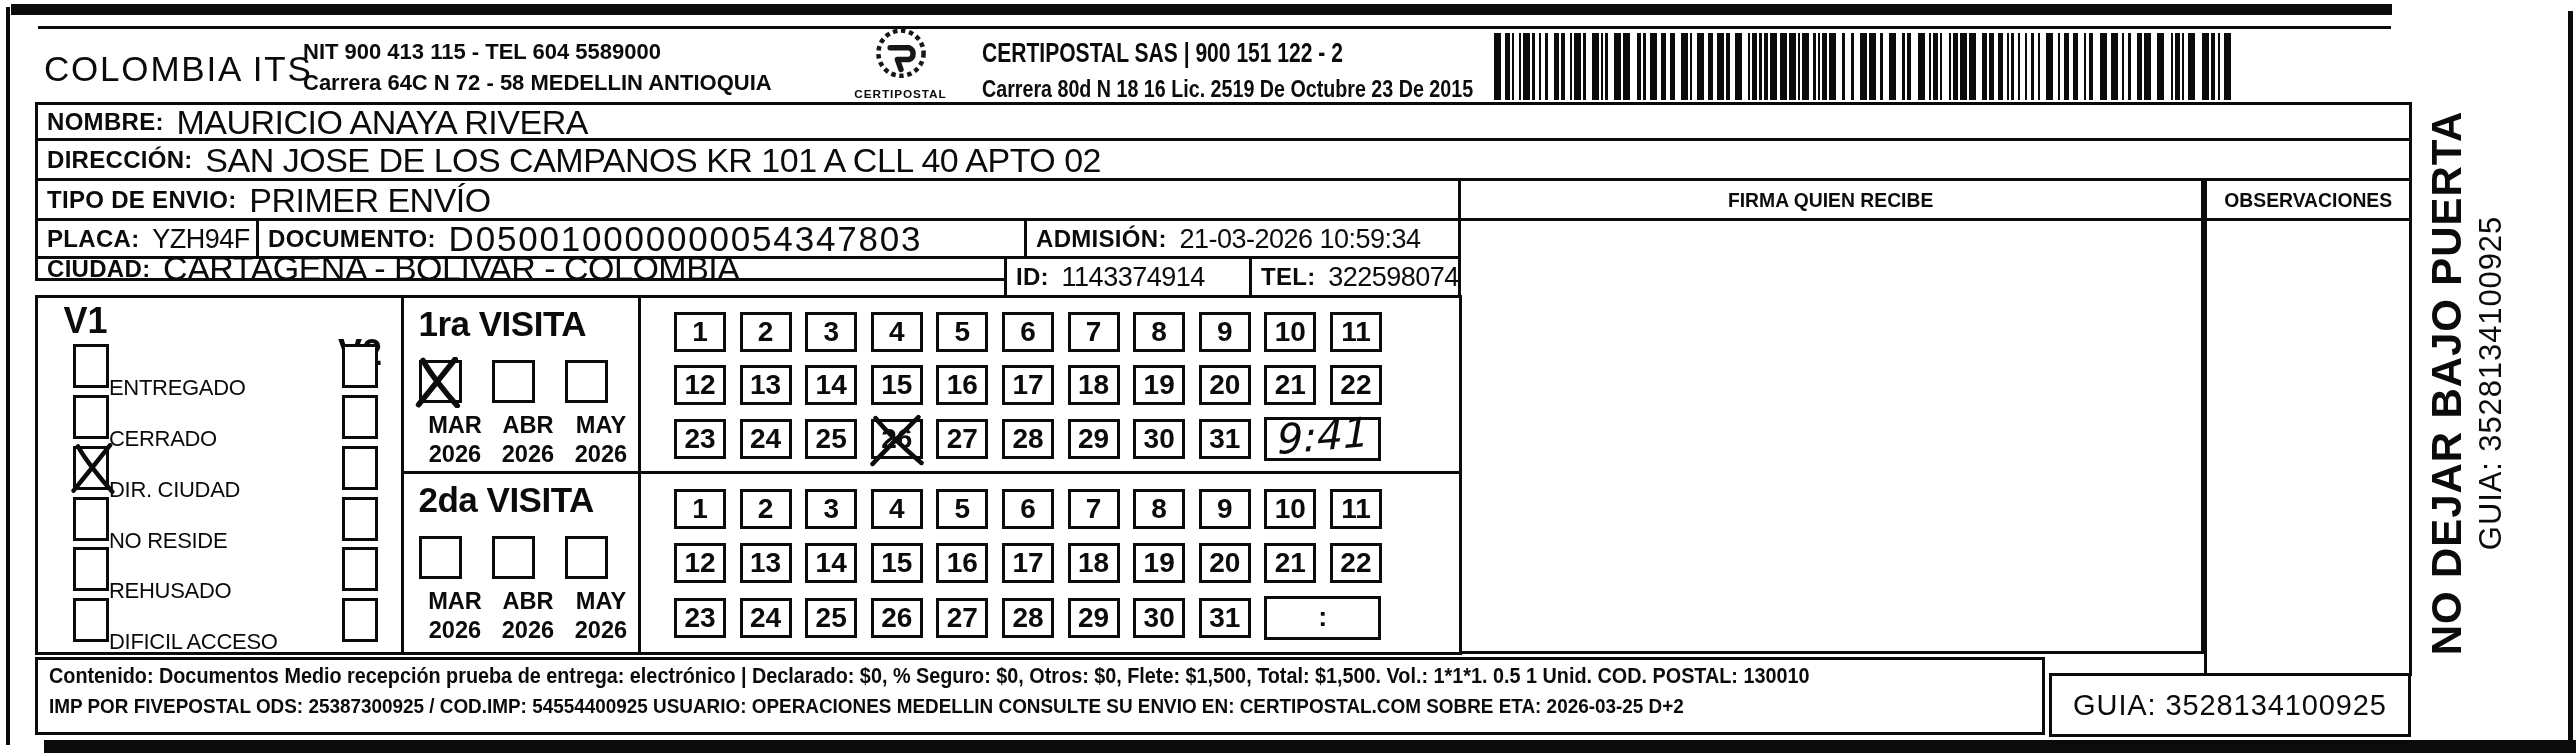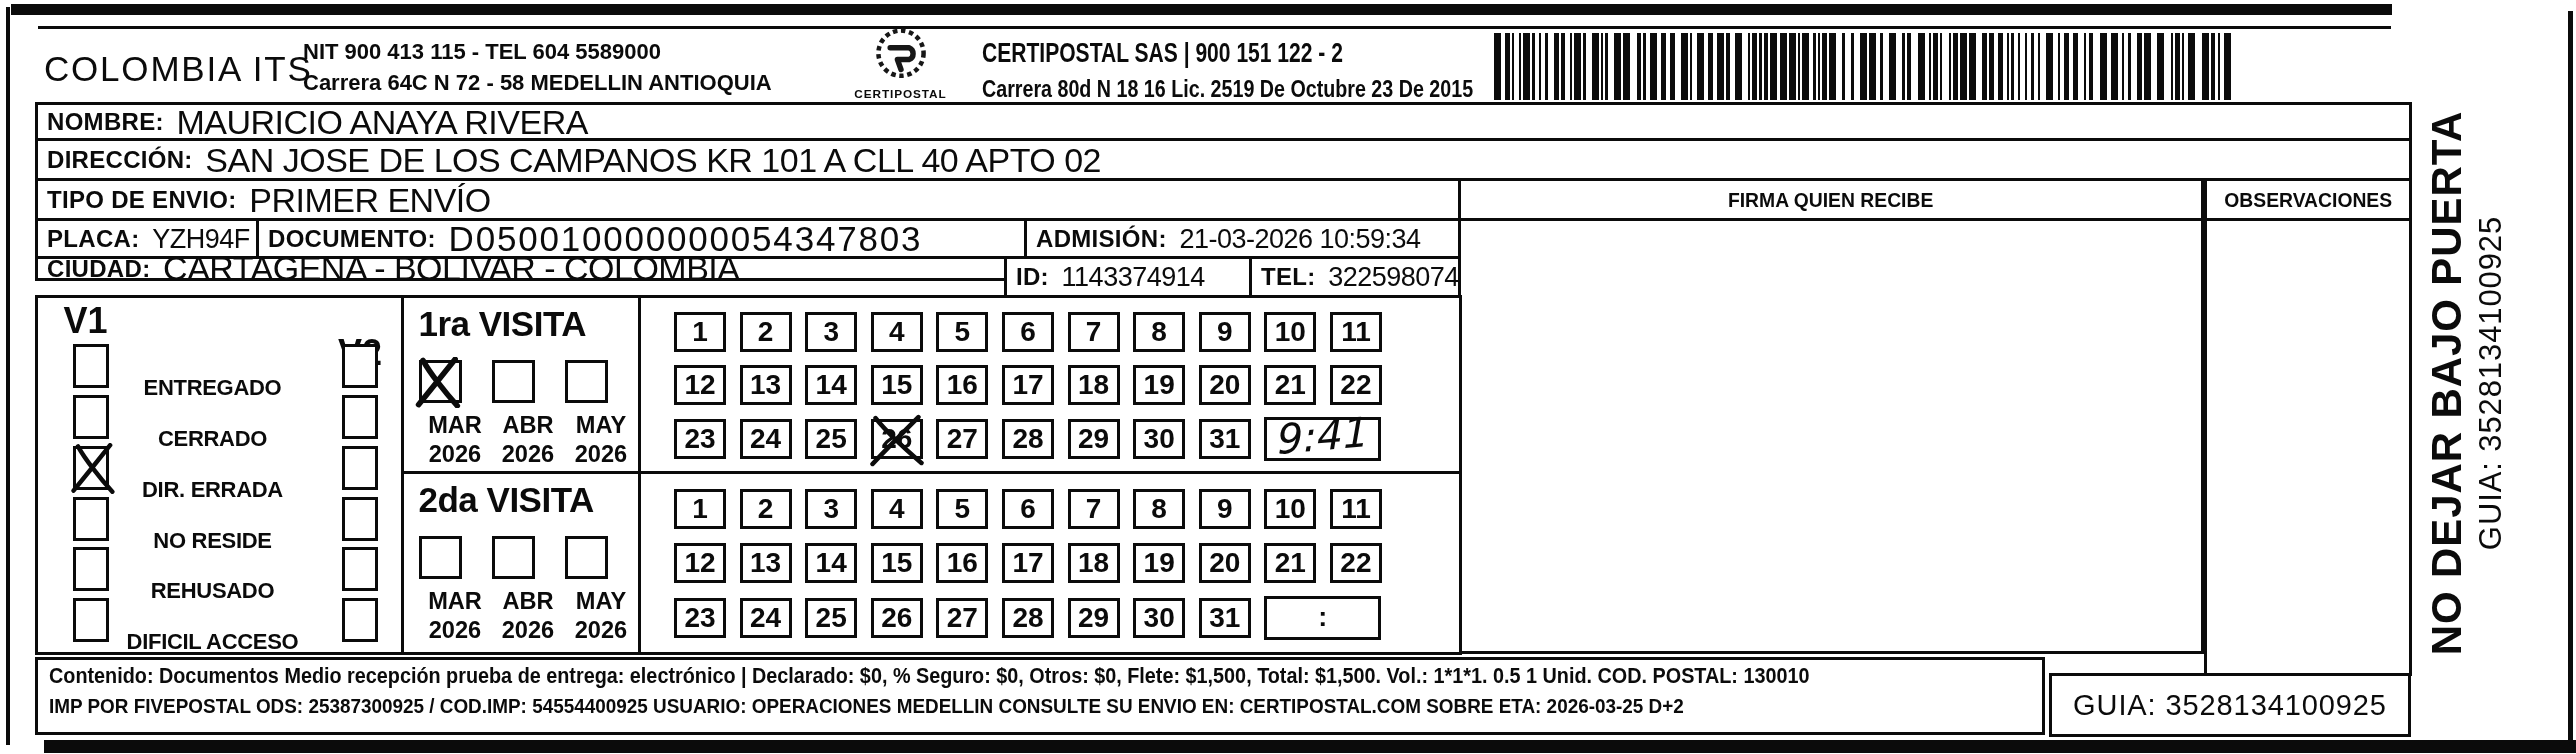--- a/index.html
+++ b/index.html
@@ -51,21 +51,21 @@
   .col-obs-body{left:2204px;top:218px;width:208px;height:458px;}
 
   
   .sec-status{left:35px;top:295px;width:370px;height:360px;}
   .vhead{position:absolute;top:1.8px;font-size:36px;font-weight:bold;}
   .vhead.v1{left:25.5px;} .vhead.v2{left:300px;margin-top:32px;}
   .status-rows{position:absolute;left:0;right:0;top:40px;bottom:3.6px;display:flex;flex-direction:column;justify-content:space-evenly;}
   .status-row{display:flex;align-items:center;height:45px;}
   .cbx{position:relative;margin-left:35px;width:36px;height:44px;border:3.6px solid #0b0b0b;box-sizing:border-box;background:#fff;flex:0 0 auto;}
   .cbx.v2{margin-left:auto;margin-right:23.6px;}
-  .status-label{width:207px;text-align:center;font-size:22px;font-weight:bold;letter-spacing:-0.3px;margin-top:44px;}
+  .status-label{width:207px;font-size:22px;font-weight:normal;letter-spacing:-0.3px;margin-top:44px;}
 
   
   .vlabels-half1{left:401px;top:295px;width:241px;height:180px;}
   .vlabels-half2{left:401px;top:471px;width:241px;height:184px;}
   .vl-inner{position:absolute;inset:0;padding:5.5px 0 0 14.5px;}
   .vtitle{font-size:35px;font-weight:bold;letter-spacing:-0.5px;margin-bottom:16.4px;white-space:nowrap;}
   .months-row{display:flex;gap:30px;}
   .mbox{position:relative;width:43px;height:43px;border:3.6px solid #0b0b0b;box-sizing:border-box;background:#fff;flex:0 0 auto;}
   .mlabels-row,.myears-row{display:flex;margin-top:9px;}
   .myears-row{margin-top:1.8px;}
@@ -368,21 +368,21 @@
           <span class="cbx"></span>
           <span class="status-label">CERRADO</span>
           <span class="cbx v2"></span>
         </div>
         <div class="status-row">
           <span class="cbx">
             <svg class="xmark" viewBox="0 0 42 46">
               <path d="M7 3C13 14 27 32 38 44M36 2C28 12 12 32 3 43" fill="none" stroke="#0b0b0b" stroke-width="4" stroke-linecap="round"></path>
             </svg>
           </span>
-          <span class="status-label">DIR. ERRADA</span>
+          <span class="status-label">DIR. CIUDAD</span>
           <span class="cbx v2"></span>
         </div>
         <div class="status-row">
           <span class="cbx"></span>
           <span class="status-label">NO RESIDE</span>
           <span class="cbx v2"></span>
         </div>
         <div class="status-row">
           <span class="cbx"></span>
           <span class="status-label">REHUSADO</span>

